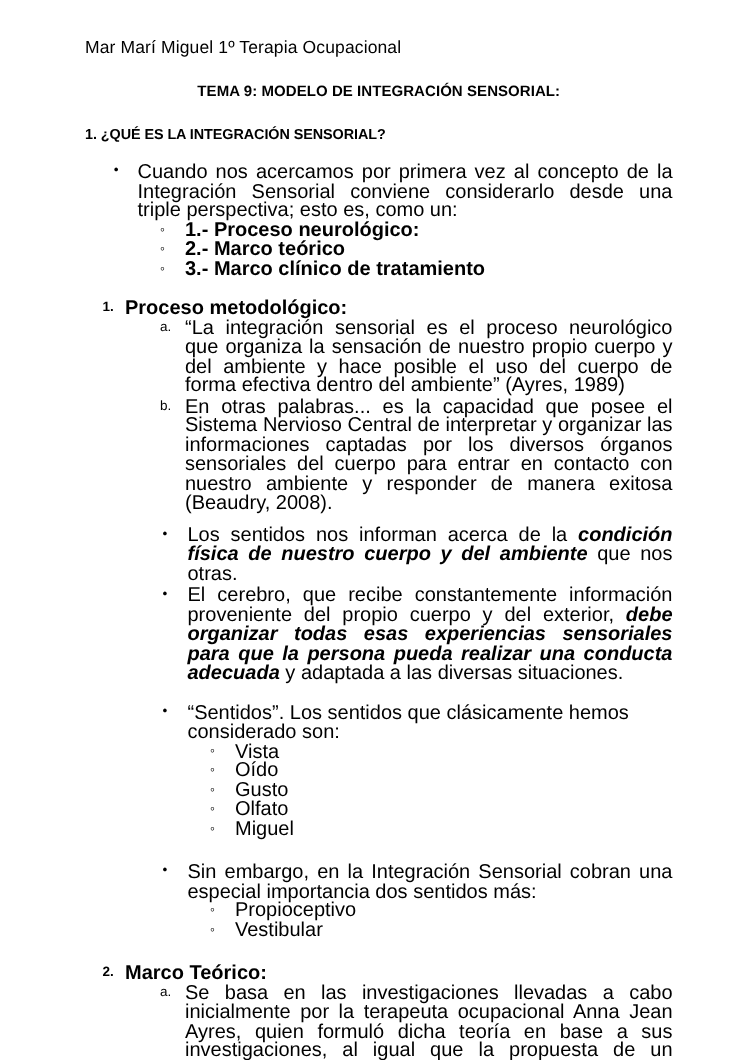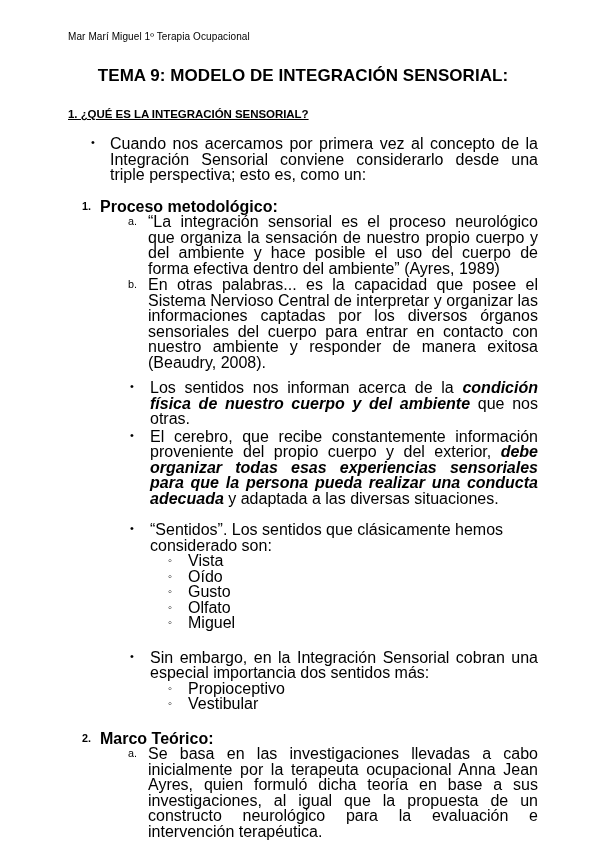--- a/index.html
+++ b/index.html
@@ -18,40 +18,39 @@
   .page {
     position: relative;
     width: 600px;
     height: 848px;
     background: #ffffff;
     box-sizing: border-box;
     padding: 30px 62px 0 68px;
   }
 
   .doc-header {
-    font-size: 10px;
+    font-size: 14px;
     line-height: 14px;
     margin: 0 0 22px 0;
     letter-spacing: 0.1px;
   }
 
   .doc-title {
-    font-size: 17px;
+    font-size: 12px;
     font-weight: bold;
     text-align: center;
     margin: 16px 0 22px 0;
     letter-spacing: 0.05px;
   }
 
   .section-heading {
     font-size: 11.5px;
     font-weight: bold;
     margin: 0 0 16px 0;
     letter-spacing: -0.05px;
-    text-decoration: underline;
   }
 
   
   ul.lvl1 {
     list-style: none;
     margin: 0;
     padding: 0;
   }
   ul.lvl1 > li {
     position: relative;
@@ -156,20 +155,31 @@
 
   <div class="doc-header">Mar Marí Miguel 1º Terapia Ocupacional</div>
 
   <div class="doc-title">TEMA 9: MODELO DE INTEGRACIÓN SENSORIAL:</div>
 
   <div class="section-heading">1. ¿QUÉ ES LA INTEGRACIÓN SENSORIAL?</div>
 
   <ul class="lvl1">
     <li>
       <div class="ptext">Cuando nos acercamos por primera vez al concepto de la Integración Sensorial conviene considerarlo desde una triple perspectiva; esto es, como un:</div>
+      <ul class="lvl2 sub-block">
+        <li>
+          <div class="ptext nojust b">1.- Proceso neurológico:</div>
+        </li>
+        <li>
+          <div class="ptext nojust b">2.- Marco teórico</div>
+        </li>
+        <li>
+          <div class="ptext nojust b">3.- Marco clínico de tratamiento</div>
+        </li>
+      </ul>
     </li>
   </ul>
 
   <div class="blk-gap-md"></div>
 
   <ol class="numlist">
     <li>
       <div class="ptext nojust b">Proceso metodológico:</div>
 
       <ol class="alphalist sub-block">

